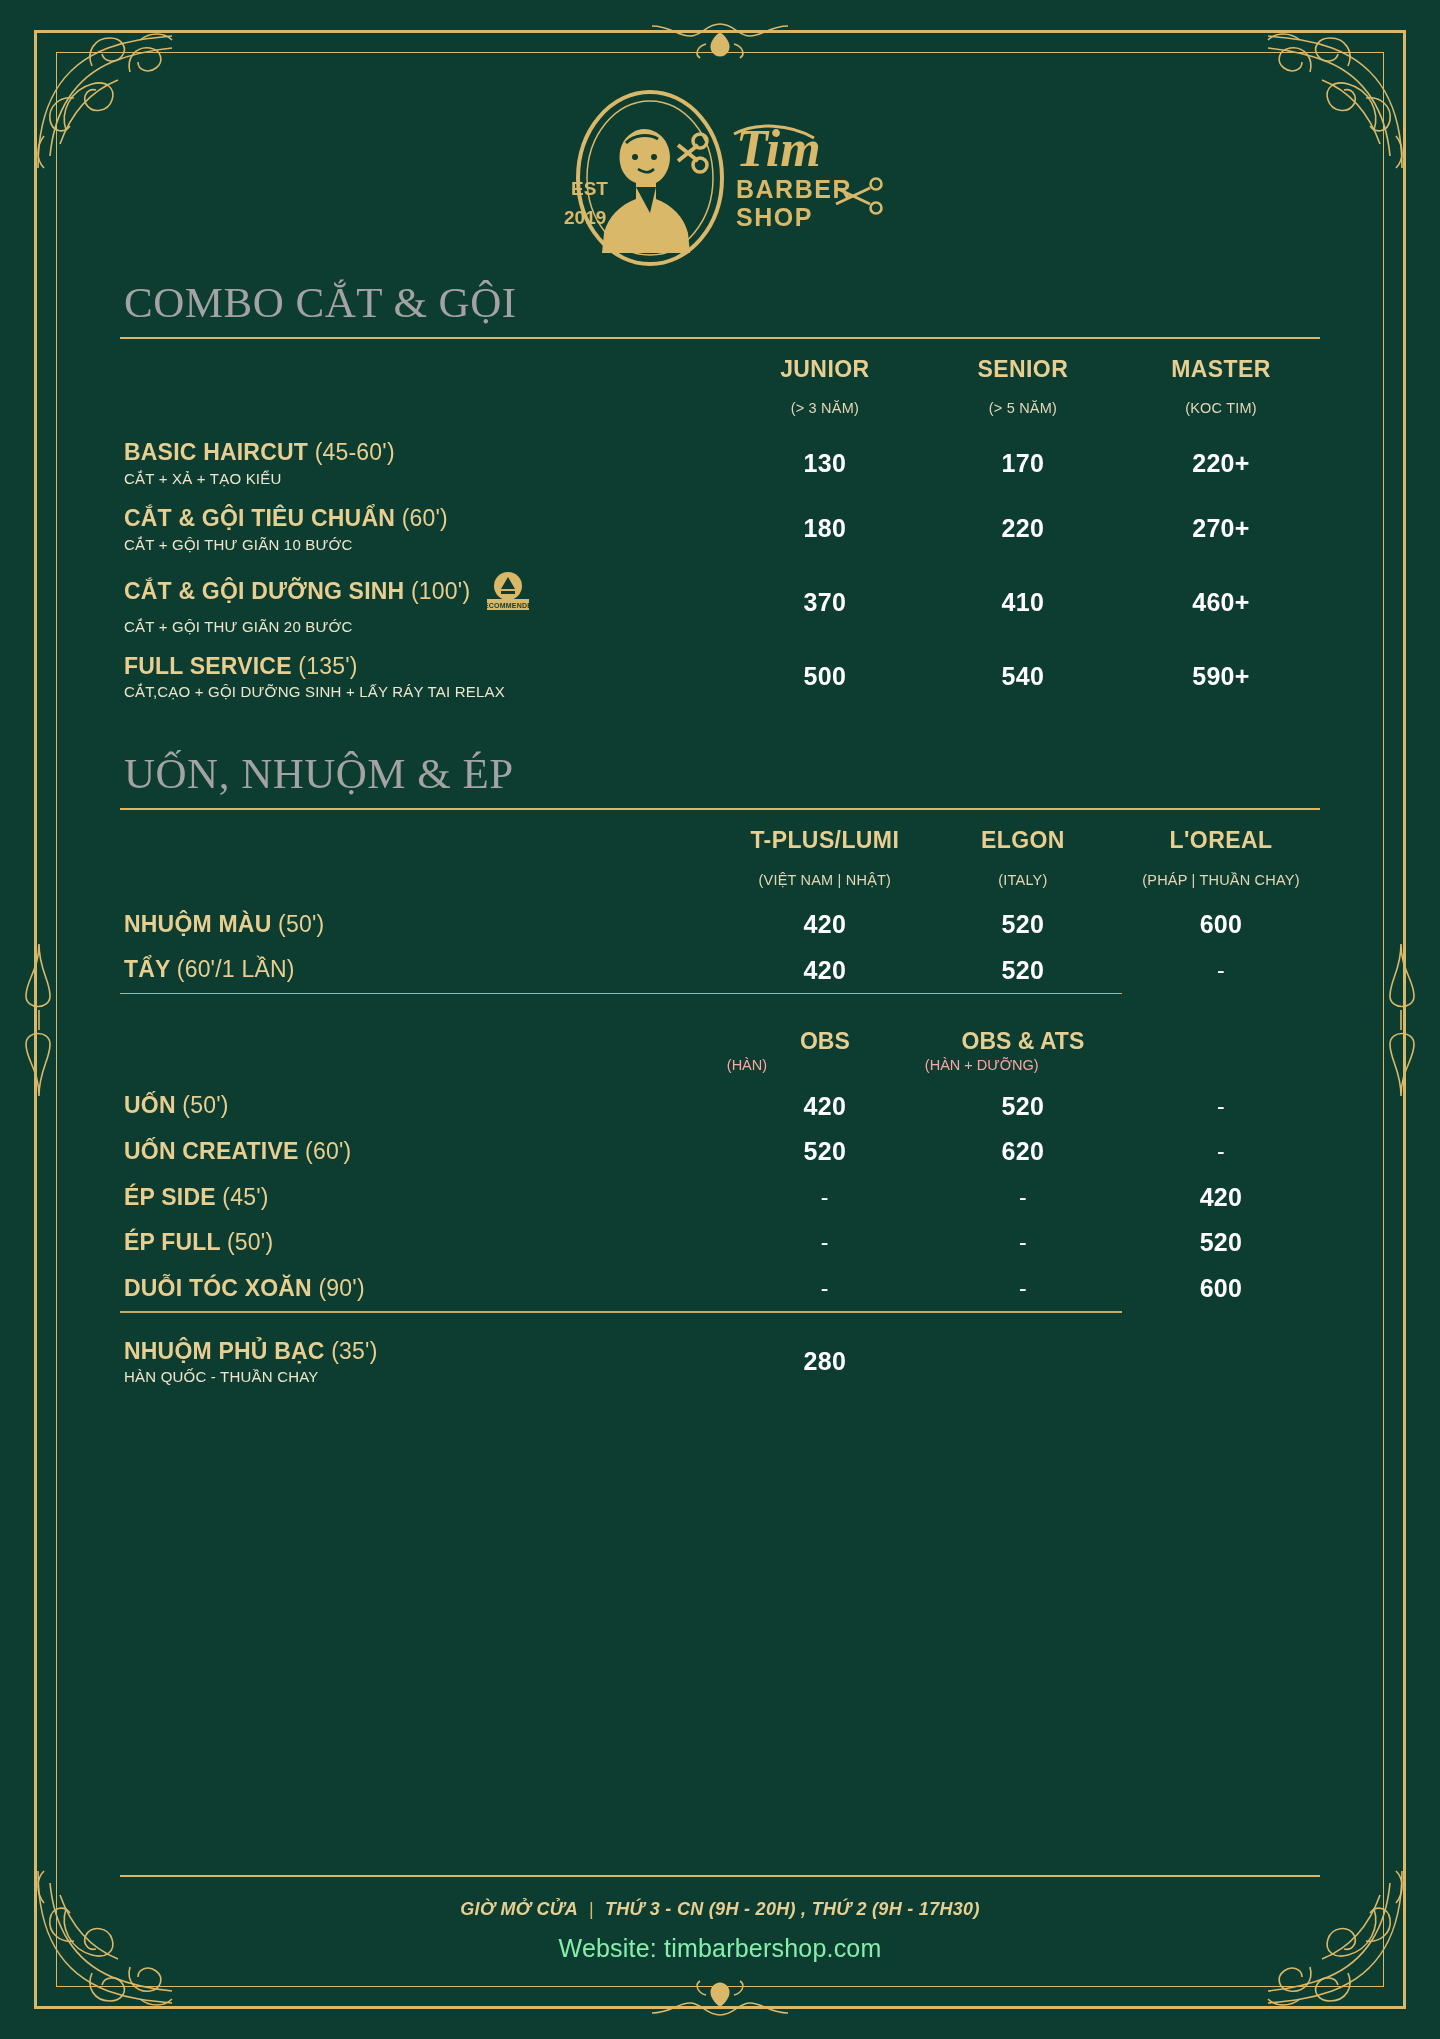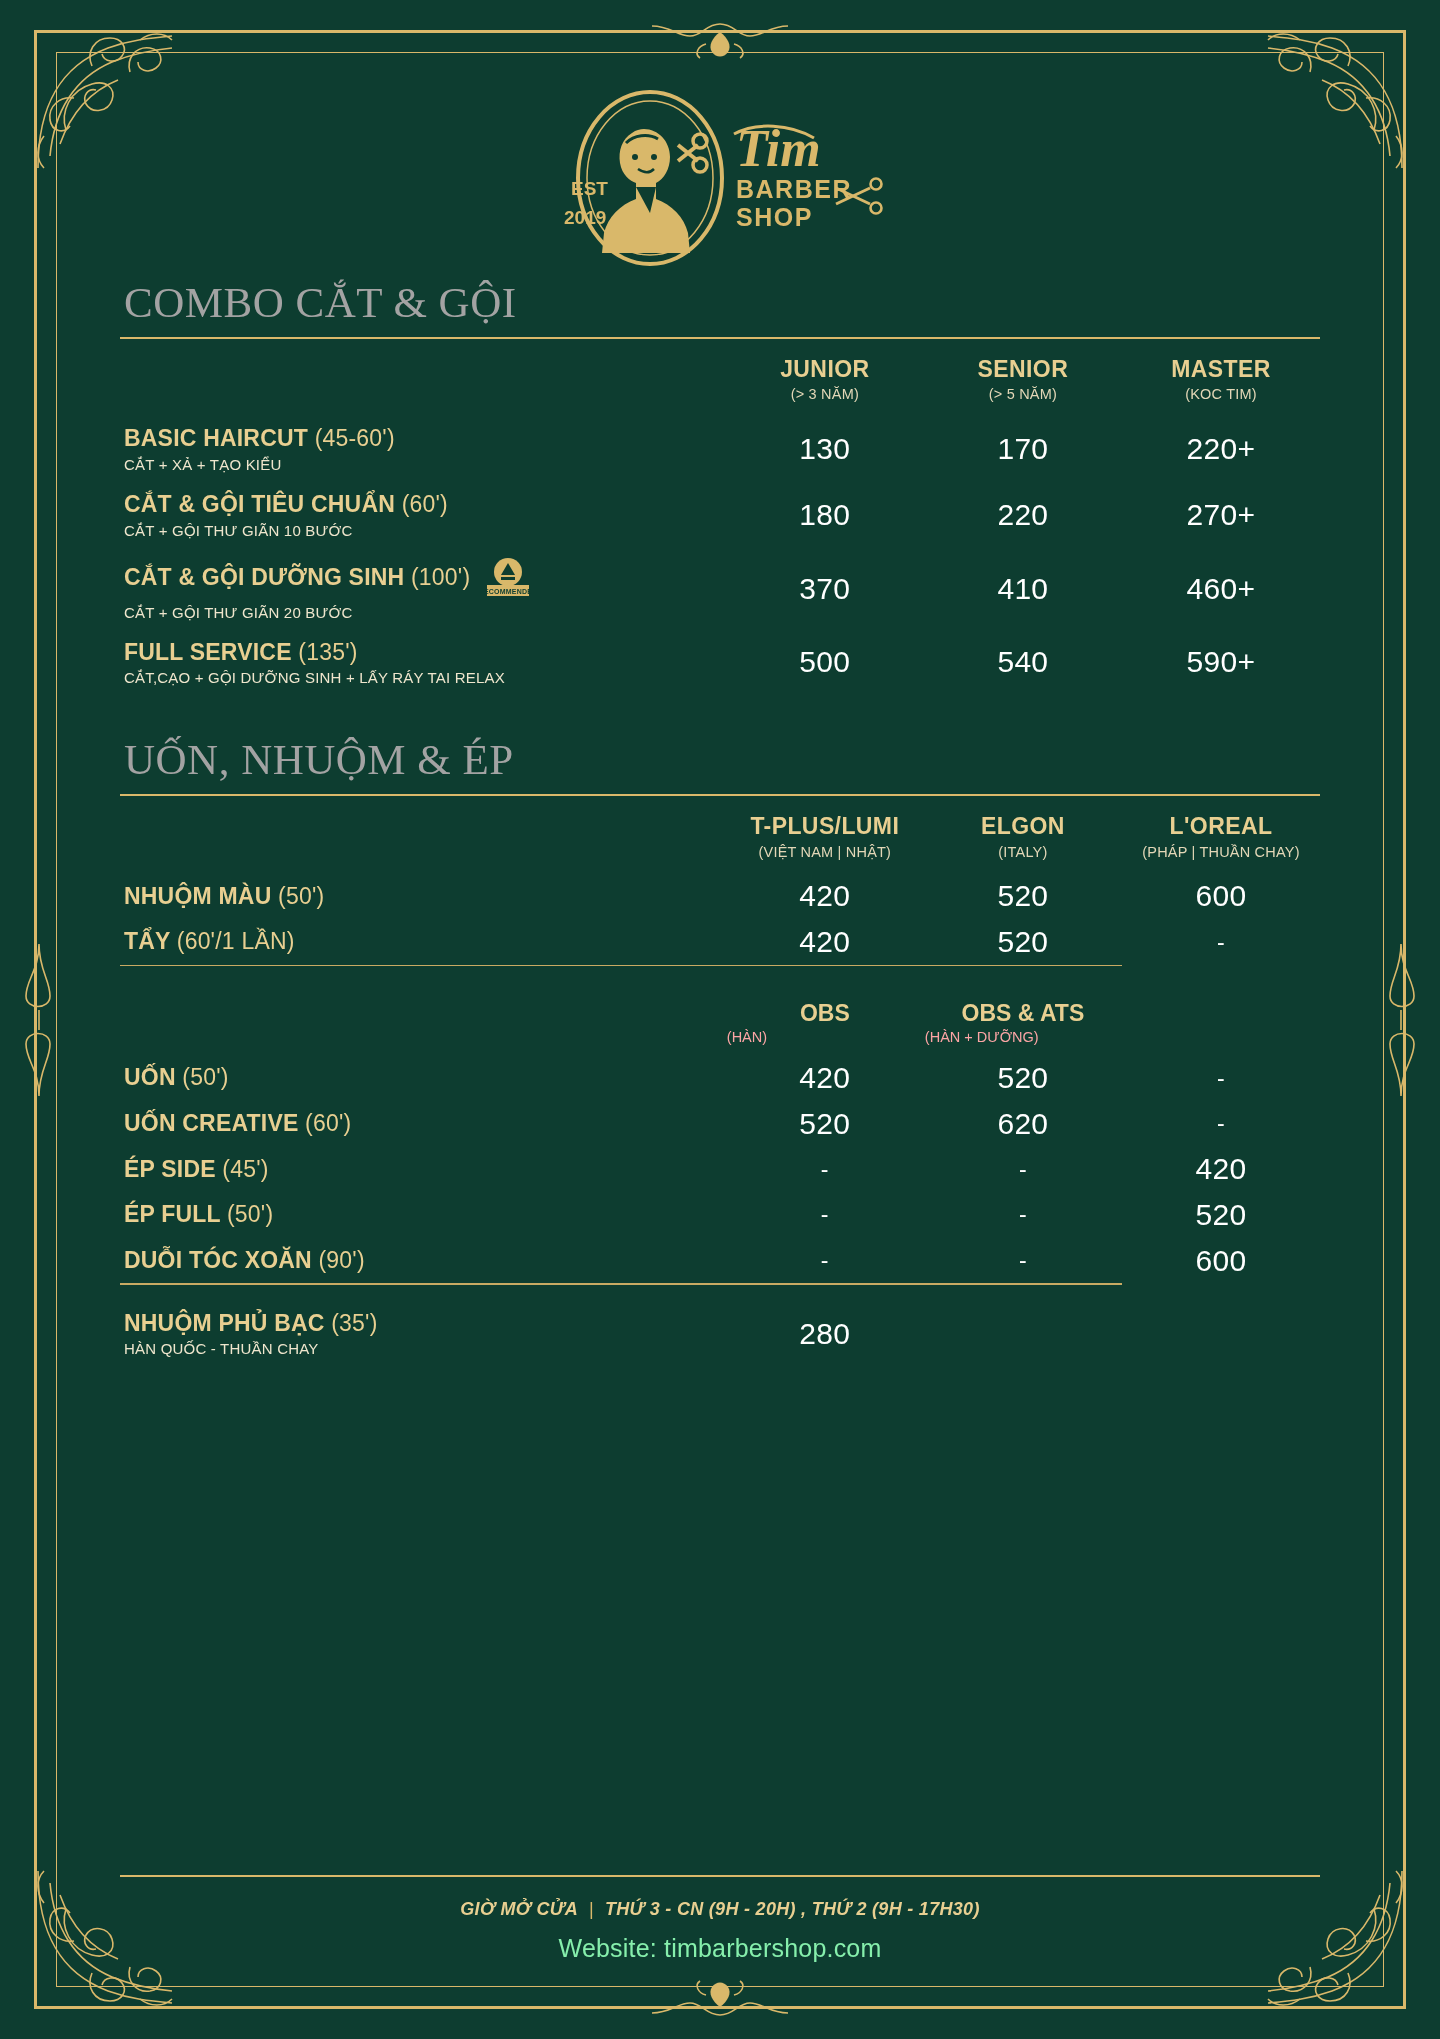--- a/index.html
+++ b/index.html
@@ -110,21 +110,21 @@
     color: #e8cf91;
     letter-spacing: 0.4px;
     line-height: 1.15;
   }
   th.col-head .ch-sub {
     display: block;
     font-size: 14.5px;
     font-weight: normal;
     color: #e3d7b7;
     letter-spacing: 0.2px;
-    margin-top: 4px;
+    margin-top: 18px;
   }
   th.spacer { width: 520px; }
 
   td.svc {
     padding: 9px 0 9px 4px;
     vertical-align: middle;
   }
   .svc-name {
     font-size: 23px;
     font-weight: bold;
@@ -139,22 +139,22 @@
   }
   .svc-desc {
     font-size: 15px;
     color: #efe6cd;
     letter-spacing: 0.2px;
     margin-top: 3px;
     white-space: nowrap;
   }
   td.price {
     text-align: center;
-    font-size: 30px;
-    font-weight: normal;
+    font-size: 25px;
+    font-weight: bold;
     color: #ffffff;
     vertical-align: middle;
     letter-spacing: 0.3px;
   }
   td.price.dash { font-weight: normal; font-size: 23px; }
 
   .badge {
     display: inline-block;
     vertical-align: middle;
     width: 46px;

